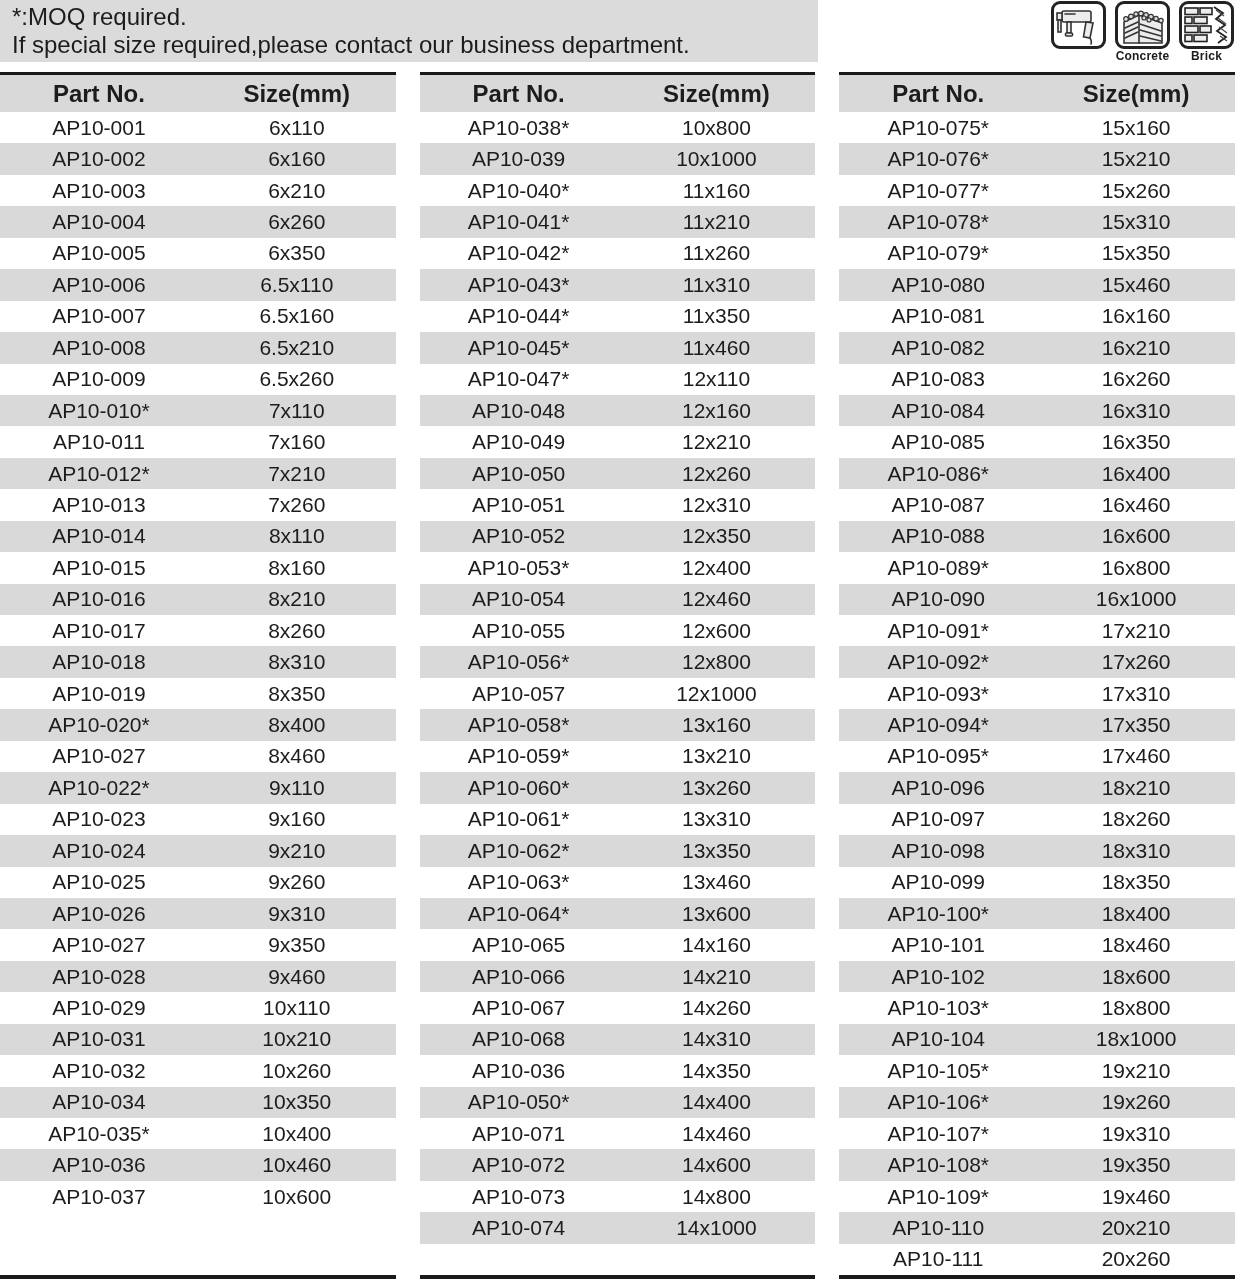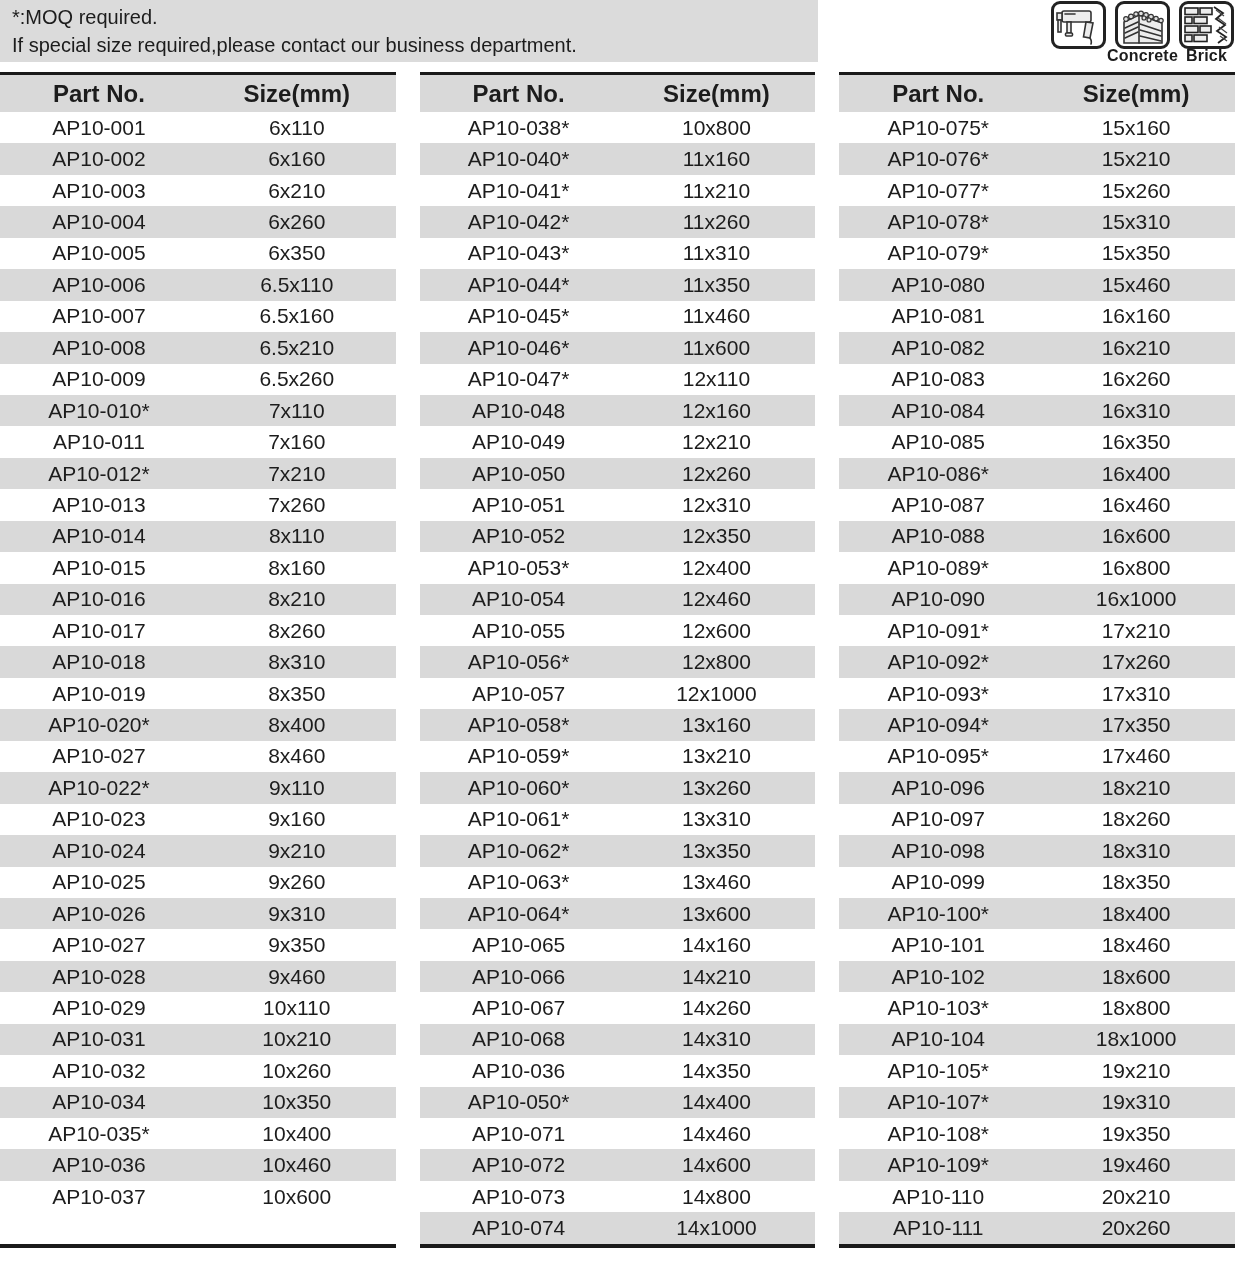--- a/index.html
+++ b/index.html
@@ -17,33 +17,33 @@
     position:relative;
   }
   
   .top{position:relative;height:72px;width:100%;}
   .note{
     position:absolute;left:0;top:0;width:818px;height:62px;
     background:var(--note-bg);
     display:flex;flex-direction:column;justify-content:center;
     padding-left:12px;gap:2px;
   }
-  .note-line{font-size:20px;line-height:26px;color:var(--text);}
+  .note-line{font-size:24px;line-height:26px;color:var(--text);}
   .icons{
     position:absolute;right:1px;top:1px;
     display:flex;gap:9px;align-items:flex-start;
   }
   .icon-cell{display:flex;flex-direction:column;align-items:center;width:55px;}
   .icon-box{
     width:55px;height:48px;border:3px solid #222;border-radius:9px;
     background:#fff;display:flex;align-items:center;justify-content:center;
     overflow:hidden;
   }
   .icon-label{
-    font-size:16px;font-weight:bold;line-height:14px;height:14px;
+    font-size:12px;font-weight:bold;line-height:14px;height:14px;
     letter-spacing:.2px;white-space:nowrap;
   }
   
   .tables{
     display:flex;gap:24px;width:100%;padding:0;
   }
   .ptable{
     flex:1 1 0;
     border-top:3px solid var(--rule);
     border-bottom:4px solid var(--rule);
@@ -291,20 +291,24 @@
     <div class="thead">
       <div class="th">Part No.</div>
       <div class="th">Size(mm)</div>
     </div>
     <div class="tbody">
         <div class="trow">
           <div class="td">AP10-038*</div>
           <div class="td">10x800</div>
         </div>
         <div class="trow">
+          <div class="td">AP10-039</div>
+          <div class="td">10x1000</div>
+        </div>
+        <div class="trow">
           <div class="td">AP10-040*</div>
           <div class="td">11x160</div>
         </div>
         <div class="trow">
           <div class="td">AP10-041*</div>
           <div class="td">11x210</div>
         </div>
         <div class="trow">
           <div class="td">AP10-042*</div>
           <div class="td">11x260</div>
@@ -313,24 +317,20 @@
           <div class="td">AP10-043*</div>
           <div class="td">11x310</div>
         </div>
         <div class="trow">
           <div class="td">AP10-044*</div>
           <div class="td">11x350</div>
         </div>
         <div class="trow">
           <div class="td">AP10-045*</div>
           <div class="td">11x460</div>
-        </div>
-        <div class="trow">
-          <div class="td">AP10-046*</div>
-          <div class="td">11x600</div>
         </div>
         <div class="trow">
           <div class="td">AP10-047*</div>
           <div class="td">12x110</div>
         </div>
         <div class="trow">
           <div class="td">AP10-048</div>
           <div class="td">12x160</div>
         </div>
         <div class="trow">
@@ -564,20 +564,24 @@
         </div>
         <div class="trow">
           <div class="td">AP10-104</div>
           <div class="td">18x1000</div>
         </div>
         <div class="trow">
           <div class="td">AP10-105*</div>
           <div class="td">19x210</div>
         </div>
         <div class="trow">
+          <div class="td">AP10-106*</div>
+          <div class="td">19x260</div>
+        </div>
+        <div class="trow">
           <div class="td">AP10-107*</div>
           <div class="td">19x310</div>
         </div>
         <div class="trow">
           <div class="td">AP10-108*</div>
           <div class="td">19x350</div>
         </div>
         <div class="trow">
           <div class="td">AP10-109*</div>
           <div class="td">19x460</div>

